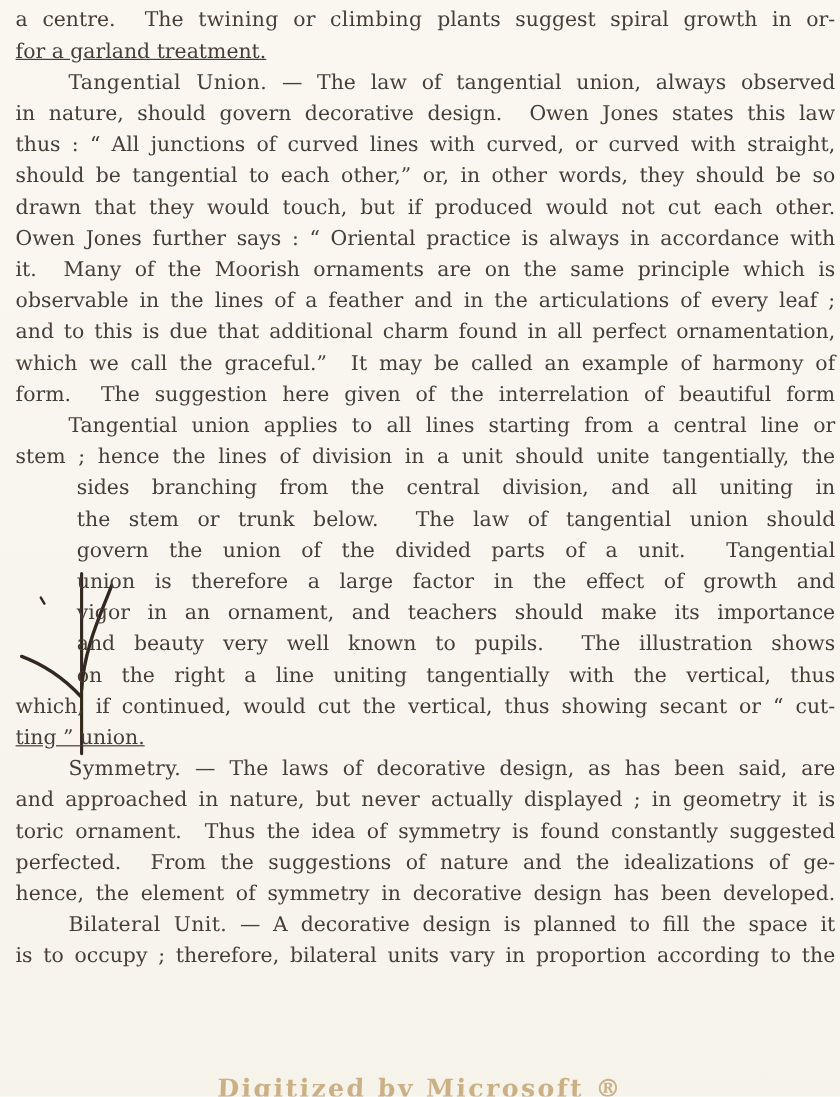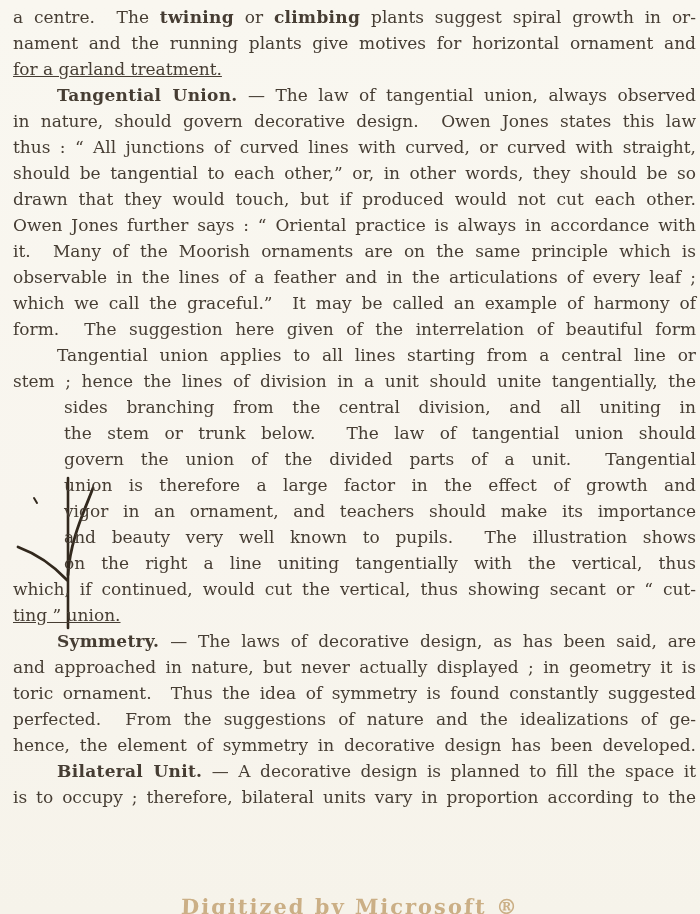--- a/index.html
+++ b/index.html
@@ -21,21 +21,21 @@
     z-index: 2;
   }
   .line {
     text-align: justify;
     text-justify: inter-word;
   }
   .line.just { text-align-last: justify; }
   .line.last { text-align-last: left; text-decoration: underline; }
   .line.para { text-indent: 44px; }
   .line.wrap { margin-left: 51px; }
-  .b { font-weight: bold; letter-spacing: 0.3px; margin-top: 20px; }
+  .b { font-weight: normal; letter-spacing: 0.3px; margin-top: 20px; }
   #figure-wrap {
     position: absolute;
     left: 0;
     top: 440px;
     width: 130px;
     height: 200px;
     z-index: 1;
   }
   #watermark {
     position: absolute;
@@ -62,30 +62,30 @@
     <svg width="130" height="200" viewBox="0 0 130 200">
       <path class="fig-stroke" d="M68 38 L68 188" fill="none" stroke-width="2.6" stroke-linecap="round" stroke="#32281d"></path>
       <path class="fig-stroke" d="M93 48 C 84 72 70 100 68 135" fill="none" stroke-width="2.8" stroke-linecap="round" stroke="#32281d"></path>
       <path class="fig-stroke" d="M18 107 C 34 113 52 124 67 140" fill="none" stroke-width="2.8" stroke-linecap="round" stroke="#32281d"></path>
       <path class="fig-stroke" d="M34 58 L37 63" fill="none" stroke-width="2" stroke-linecap="round" stroke="#32281d"></path>
     </svg>
   </div>
 
   <div id="page-text">
       <div class="line body just"><span>a centre.&nbsp; The </span><span class="b">twining</span><span> or </span><span class="b">climbing</span><span> plants suggest spiral growth in or-</span></div>
-      <div class="line body just"><span>nament and the running plants give motives for horizontal ornament and</span></div>
       <div class="line body last"><span>for a garland treatment.</span></div>
       <div class="line para just"><span class="b">Tangential Union.</span><span> — The law of tangential union, always observed</span></div>
       <div class="line body just"><span>in nature, should govern decorative design.&nbsp; Owen Jones states this law</span></div>
       <div class="line body just"><span>thus&nbsp;: “&nbsp;All junctions of curved lines with curved, or curved with straight,</span></div>
       <div class="line body just"><span>should be tangential to each other,” or, in other words, they should be so</span></div>
       <div class="line body just"><span>drawn that they would touch, but if produced would not cut each other.</span></div>
       <div class="line body just"><span>Owen Jones further says&nbsp;: “&nbsp;Oriental practice is always in accordance with</span></div>
       <div class="line body just"><span>it.&nbsp; Many of the Moorish ornaments are on the same principle which is</span></div>
       <div class="line body just"><span>observable in the lines of a feather and in the articulations of every leaf&nbsp;;</span></div>
+      <div class="line body just"><span>and to this is due that additional charm found in all perfect ornamentation,</span></div>
       <div class="line body just"><span>which we call the graceful.”&nbsp; It may be called an example of harmony of</span></div>
       <div class="line body just"><span>form.&nbsp; The suggestion here given of the interrelation of beautiful form</span></div>
       <div class="line para just"><span>Tangential union applies to all lines starting from a central line or</span></div>
       <div class="line body just"><span>stem&nbsp;; hence the lines of division in a unit should unite tangentially, the</span></div>
       <div class="line wrap just"><span>sides branching from the central division, and all uniting in</span></div>
       <div class="line wrap just"><span>the stem or trunk below.&nbsp; The law of tangential union should</span></div>
       <div class="line wrap just"><span>govern the union of the divided parts of a unit.&nbsp; Tangential</span></div>
       <div class="line wrap just"><span>union is therefore a large factor in the effect of growth and</span></div>
       <div class="line wrap just"><span>vigor in an ornament, and teachers should make its importance</span></div>
       <div class="line wrap just"><span>and beauty very well known to pupils.&nbsp; The illustration shows</span></div>

